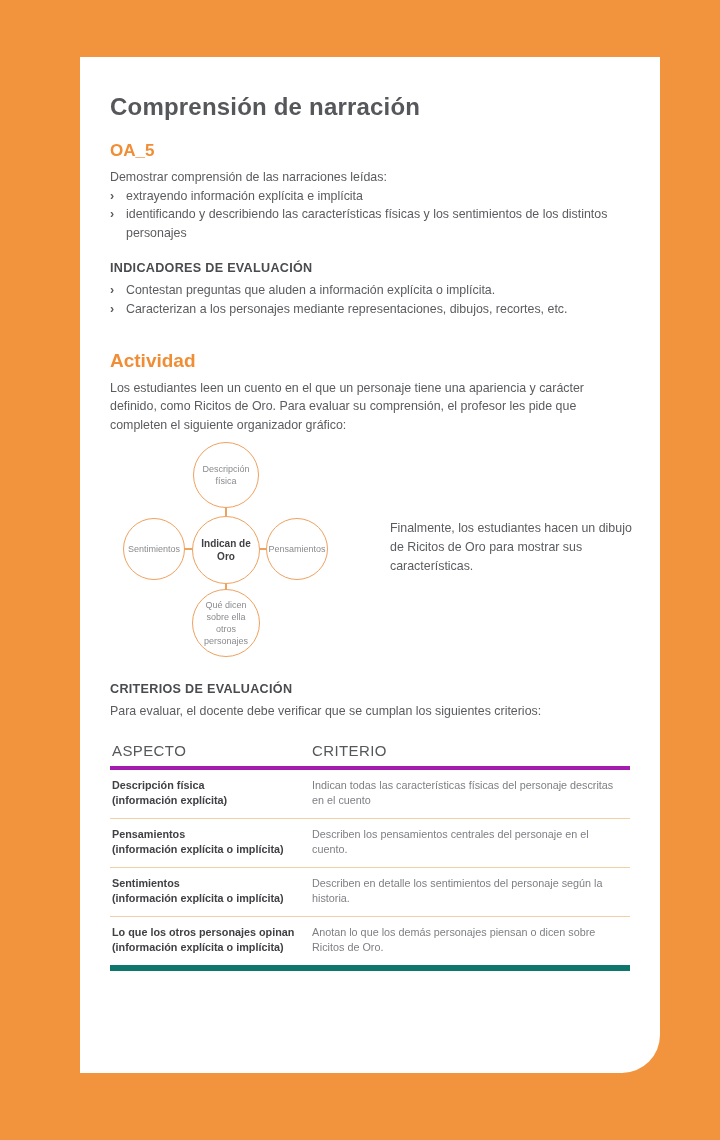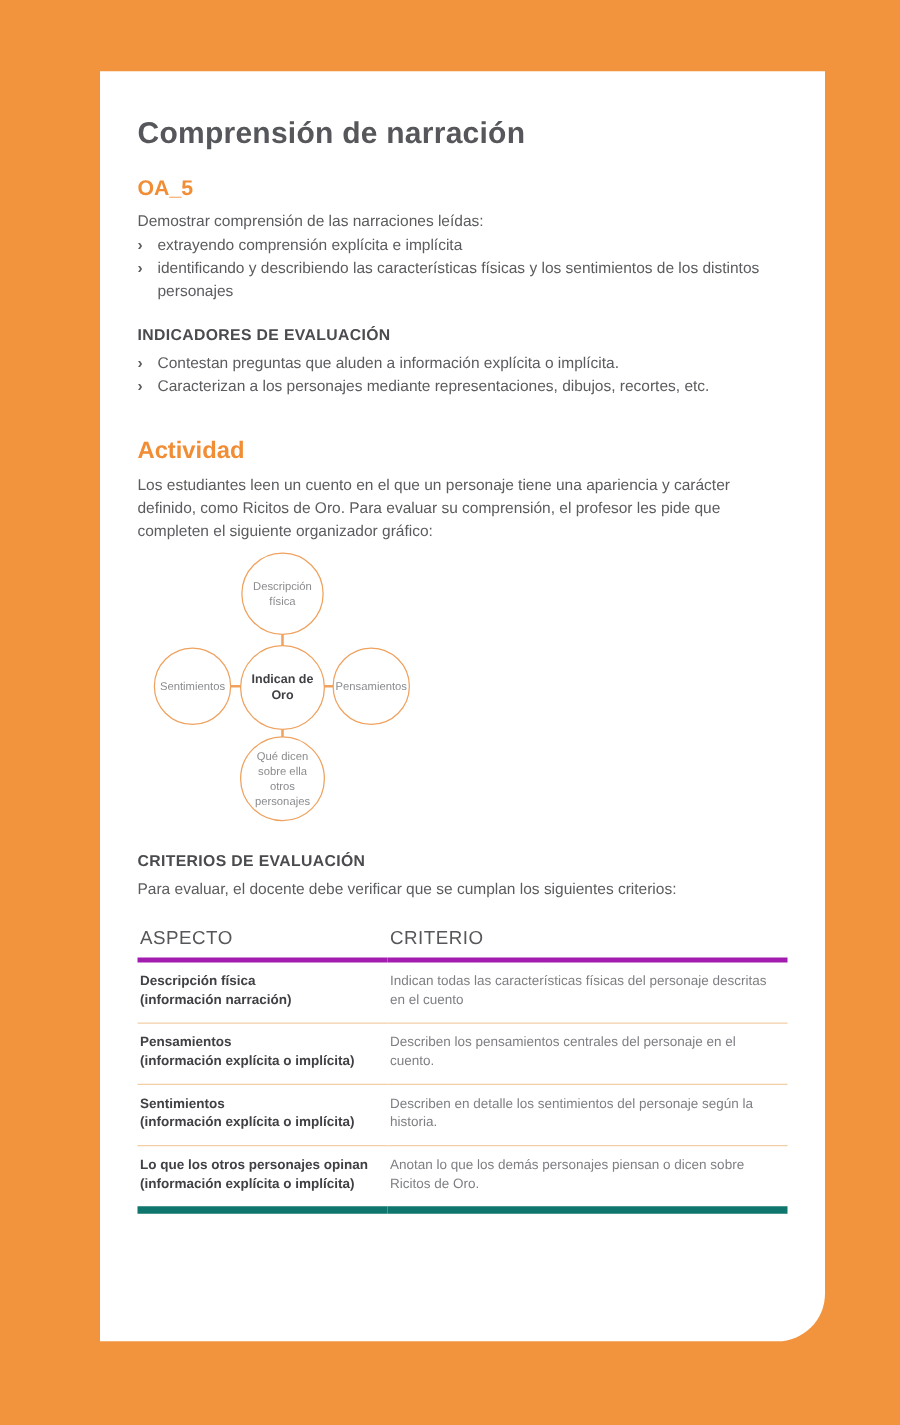--- a/index.html
+++ b/index.html
@@ -139,21 +139,21 @@
 
 <div class="page">
   <div class="card">
 
     <h1 class="title">Comprensión de narración</h1>
 
     <h2 class="oa-label">OA_5</h2>
     <p class="body-text">Demostrar comprensión de las narraciones leídas:</p>
     <div class="bullet-row">
       <span class="bullet-marker">›</span>
-      <span class="bullet-text">extrayendo comprensión explícita e implícita</span>
+      <span class="bullet-text">extrayendo información explícita e implícita</span>
     </div>
     <div class="bullet-row">
       <span class="bullet-marker">›</span>
       <span class="bullet-text">identificando y describiendo las características físicas y los sentimientos de los distintos personajes</span>
     </div>
 
     <h3 class="section-heading">INDICADORES DE EVALUACIÓN</h3>
     <div class="bullet-row">
       <span class="bullet-marker">›</span>
       <span class="bullet-text">Contestan preguntas que aluden a información explícita o implícita.</span>
@@ -179,37 +179,38 @@
         <div class="circle center">
           <span>Indican de Oro</span>
         </div>
         <div class="circle right">
           <span>Pensamientos</span>
         </div>
         <div class="circle bottom">
           <span>Qué dicen sobre ella otros personajes</span>
         </div>
       </div>
+      <p class="side-note">Finalmente, los estudiantes hacen un dibujo de Ricitos de Oro para mostrar sus características.</p>
     </div>
 
     <h3 class="section-heading criterios-heading">CRITERIOS DE EVALUACIÓN</h3>
     <p class="body-text">Para evaluar, el docente debe verificar que se cumplan los siguientes criterios:</p>
 
     <table class="criteria-table">
       <thead>
         <tr>
           <th class="col-aspecto">ASPECTO</th>
           <th>CRITERIO</th>
         </tr>
       </thead>
       <tbody>
         <tr>
           <td class="aspect-cell">
             <div>Descripción física</div>
-            <div>(información narración)</div>
+            <div>(información explícita)</div>
           </td>
           <td class="criterio-cell">Indican todas las características físicas del personaje descritas en el cuento</td>
         </tr>
         <tr>
           <td class="aspect-cell">
             <div>Pensamientos</div>
             <div>(información explícita o implícita)</div>
           </td>
           <td class="criterio-cell">Describen los pensamientos centrales del personaje en el cuento.</td>
         </tr>

